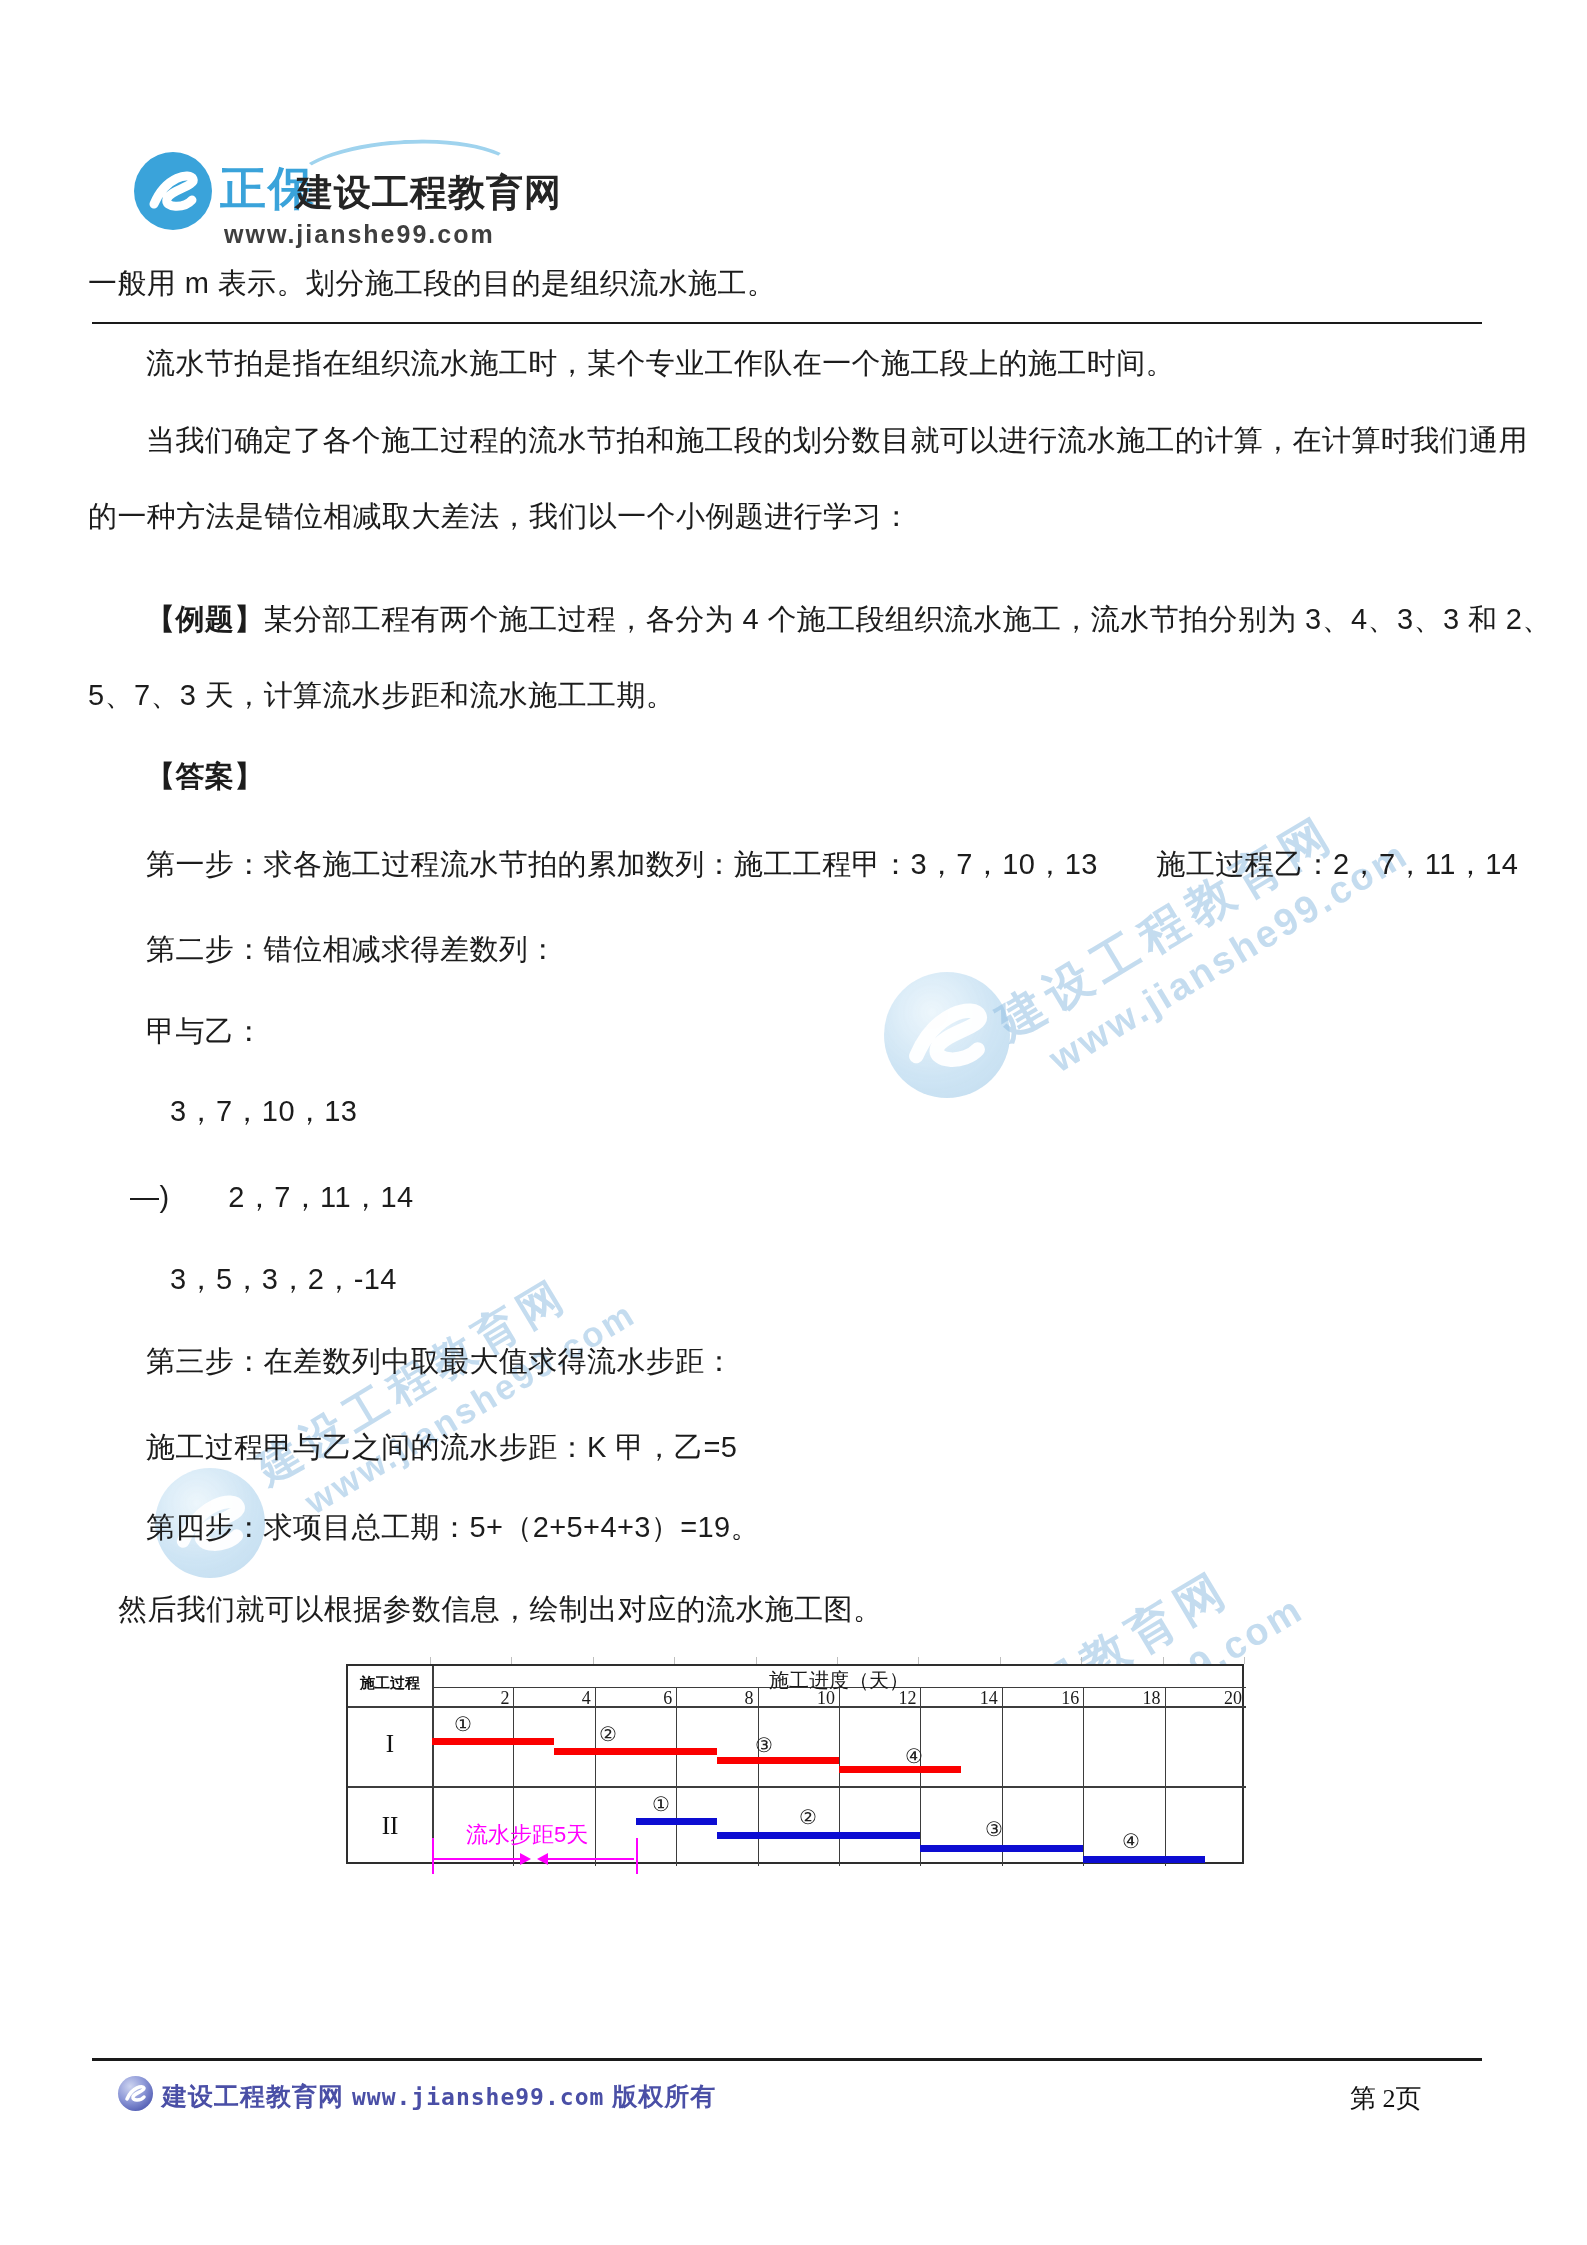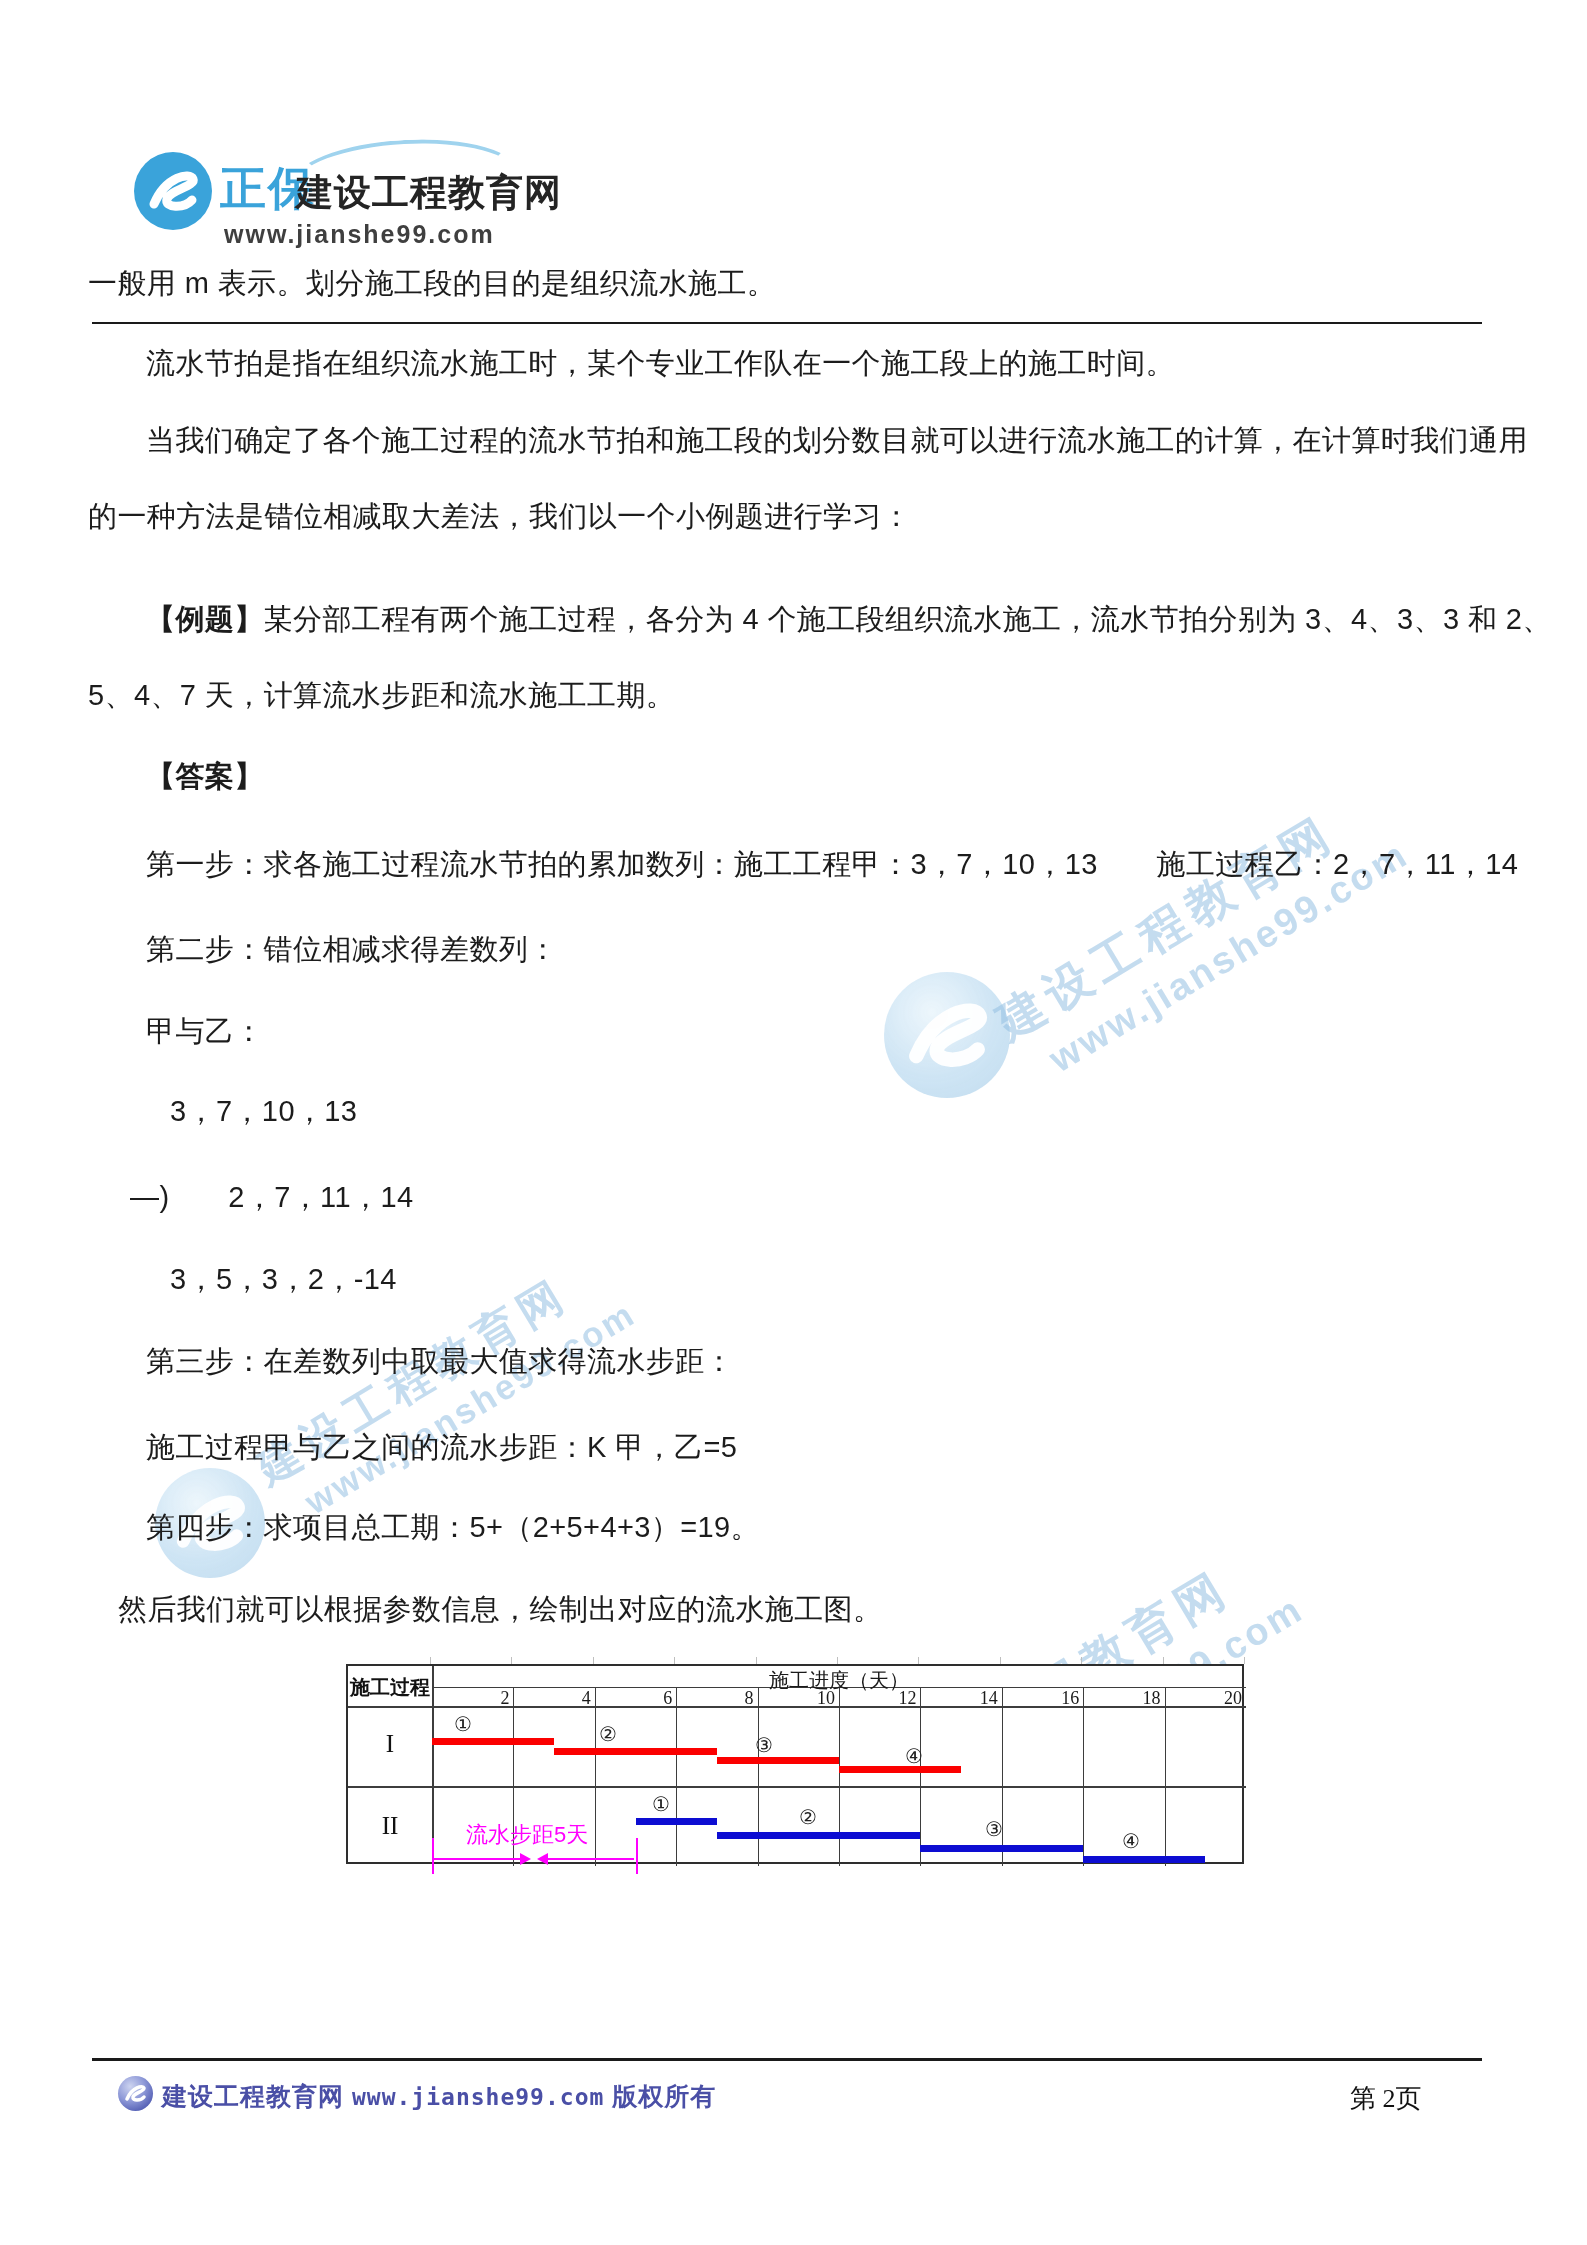--- a/index.html
+++ b/index.html
@@ -29,21 +29,21 @@
         background:radial-gradient(circle at 38% 32%, rgba(226,241,250,.95), rgba(168,208,236,.85) 55%, rgba(137,188,224,.8));}
   .wm-circle svg{position:absolute;left:0;top:0;opacity:.95;}
   .wm-text{position:absolute;transform-origin:left top;color:rgba(148,192,226,.55);white-space:nowrap;}
   .wm-text .l1{font-size:47px;letter-spacing:8px;font-weight:bold;}
   .wm-text .l2{font-size:38px;letter-spacing:3px;margin-top:4px;margin-left:26px;font-weight:bold;}
   
   .chart{position:absolute;background:#fff;border:2px solid #2e2e2e;box-sizing:border-box;z-index:2;overflow:visible;}
   .ch-line{position:absolute;background:#3d3d3d;}
   .ch-stub{position:absolute;background:#bfbfbf;z-index:2;}
   .ch-title{position:absolute;font-size:20px;color:#1a1a1a;font-family:"Liberation Serif",serif;white-space:nowrap;}
-  .ch-corner{position:absolute;font-size:20px;font-weight:bold;color:#111;white-space:nowrap;}
+  .ch-corner{position:absolute;font-size:15px;font-weight:bold;color:#111;white-space:nowrap;}
   .ch-tick{position:absolute;font-size:18px;color:#1a1a1a;font-family:"Liberation Serif",serif;}
   .ch-rowlabel{position:absolute;font-size:25px;color:#111;font-family:"Liberation Serif",serif;}
   .ch-bar{position:absolute;height:7px;}
   .ch-seg{position:absolute;font-size:20px;color:#222;}
   .ann-text{position:absolute;font-size:22px;color:#ff00ff;white-space:nowrap;z-index:3;}
   .ann-v{position:absolute;width:2px;background:#ff00ff;z-index:3;}
   .ann-h{position:absolute;height:2px;background:#ff00ff;z-index:3;}
   .ann-arrow{position:absolute;width:0;height:0;border-top:6px solid transparent;border-bottom:6px solid transparent;z-index:3;}
   .arrow-right{border-left:11px solid #ff00ff;}
   .arrow-left{border-right:11px solid #ff00ff;}
@@ -99,21 +99,21 @@
         <div class="l2">www.jianshe99.com</div>
       </div>
     </div>
 
   <div id="body-text">
       <div class="line" style="left: 88px; top: 264px;"><span>一般用 m 表示。划分施工段的目的是组织流水施工。</span></div>
       <div class="line" style="left: 146px; top: 344px;"><span>流水节拍是指在组织流水施工时，某个专业工作队在一个施工段上的施工时间。</span></div>
       <div class="line" style="left: 146px; top: 421px;"><span>当我们确定了各个施工过程的流水节拍和施工段的划分数目就可以进行流水施工的计算，在计算时我们通用</span></div>
       <div class="line" style="left: 88px; top: 497px;"><span>的一种方法是错位相减取大差法，我们以一个小例题进行学习：</span></div>
       <div class="line" style="left: 146px; top: 600px;"><b>【例题】</b><span>某分部工程有两个施工过程，各分为 4 个施工段组织流水施工，流水节拍分别为 3、4、3、3 和 2、</span></div>
-      <div class="line" style="left: 88px; top: 676px;"><span>5、4、7 天，计算流水步距和流水施工工期。</span></div>
+      <div class="line" style="left: 88px; top: 676px;"><span>5、7、3 天，计算流水步距和流水施工工期。</span></div>
       <div class="line" style="left: 146px; top: 757px;"><b>【答案】</b></div>
       <div class="line" style="left: 146px; top: 845px;"><span>第一步：求各施工过程流水节拍的累加数列：施工工程甲：3，7，10，13　　施工过程乙：2，7，11，14</span></div>
       <div class="line" style="left: 146px; top: 930px;"><span>第二步：错位相减求得差数列：</span></div>
       <div class="line" style="left: 146px; top: 1012px;"><span>甲与乙：</span></div>
       <div class="line" style="left: 170px; top: 1092px;"><span>3，7，10，13</span></div>
       <div class="line" style="left: 130px; top: 1178px;"><span>—)　　2，7，11，14</span></div>
       <div class="line" style="left: 170px; top: 1260px;"><span>3，5，3，2，-14</span></div>
       <div class="line" style="left: 146px; top: 1342px;"><span>第三步：在差数列中取最大值求得流水步距：</span></div>
       <div class="line" style="left: 146px; top: 1428px;"><span>施工过程甲与乙之间的流水步距：K 甲，乙=5</span></div>
       <div class="line" style="left: 146px; top: 1508px;"><span>第四步：求项目总工期：5+（2+5+4+3）=19。</span></div>

